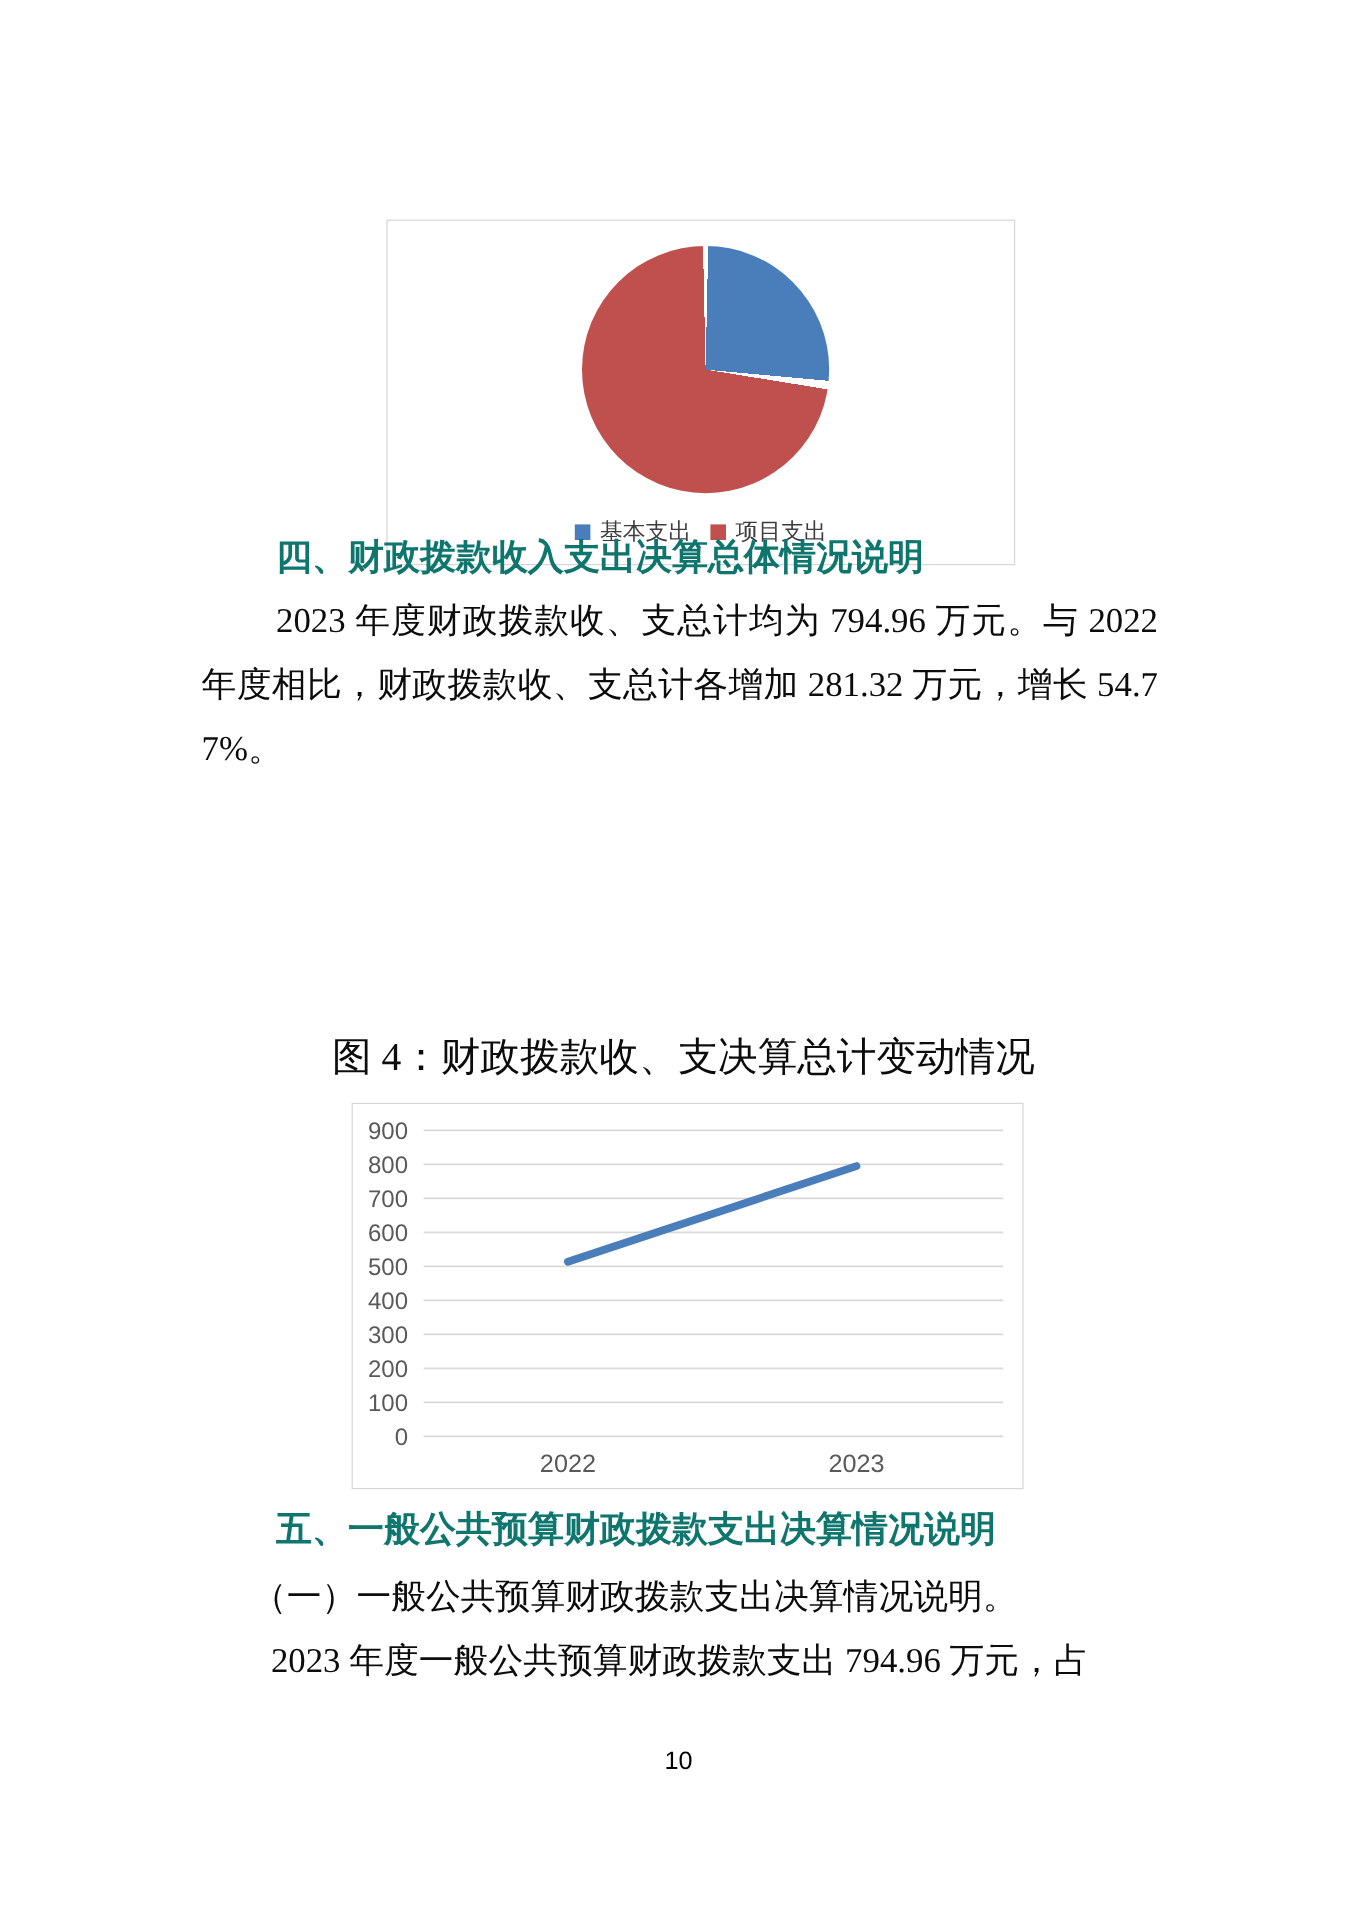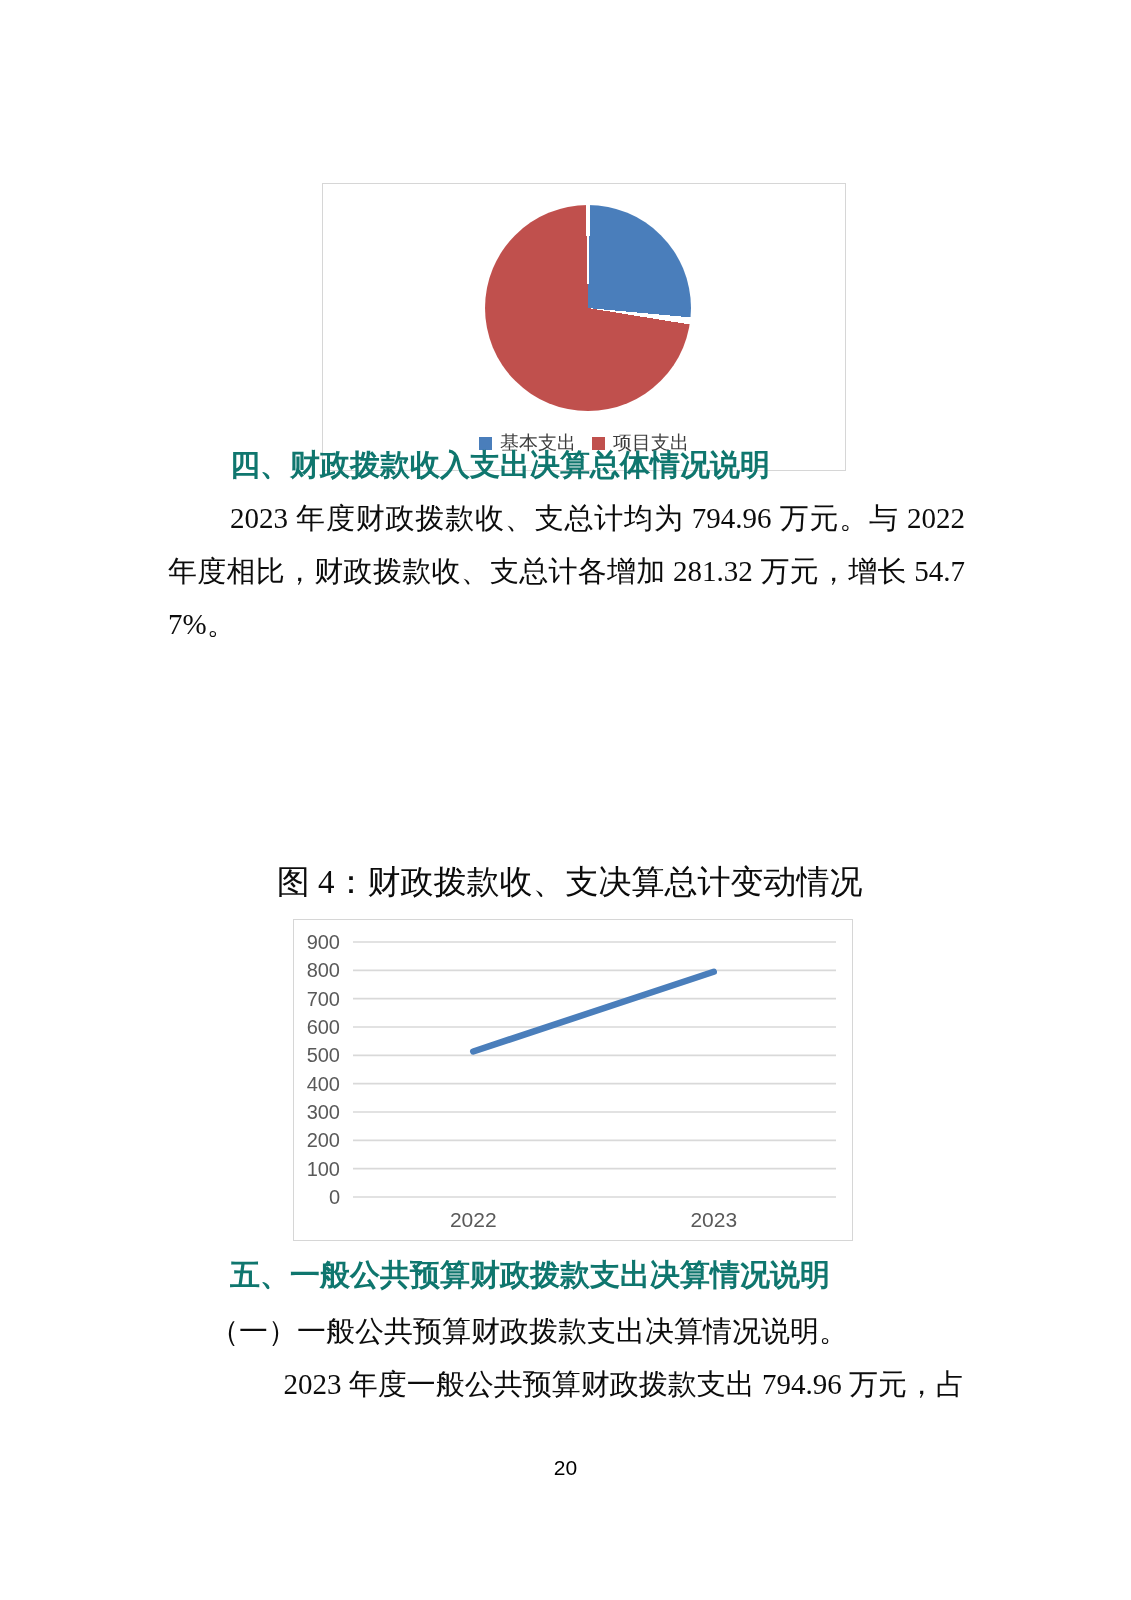--- a/index.html
+++ b/index.html
@@ -29,21 +29,21 @@
   #heading5{top:1257px;font-family:Liberation Serif, serif;}
 
   .body-p{
     position:absolute;left:168px;width:797px;margin:0;
     font-size:29px;line-height:53px;text-align:justify;word-break:break-all;
   }
   .indent{text-indent:62px;}
   #para1{top:492px;}
   #para2{top:651px;}
   #subhead51{top:1305px;text-indent:42px;text-align:left;}
-  #para3{top:1358px;text-align:right;}
+  #para3{top:1358px;text-align:center;}
 
   .fig-caption{
     position:absolute;top:862px;left:4px;width:1131px;margin:0;
     text-align:center;font-size:33px;line-height:40px;
   }
 
   .line-box{left:293px;top:919px;width:560px;height:322px;}
   .line-box svg{position:absolute;left:0;top:0;}
 
   .page-number{
@@ -104,14 +104,14 @@
         <polyline points="179.25,131.46866666666668 419.75,51.76133333333334" fill="none" stroke="#4A7EBB" stroke-width="6.5" stroke-linecap="round"></polyline>
       </svg>
   </figure>
 
   <h2 class="doc-heading" id="heading5">五、一般公共预算财政拨款支出决算情况说明</h2>
 
   <p class="body-p" id="subhead51">（一）一般公共预算财政拨款支出决算情况说明。</p>
 
   <p class="body-p" id="para3">2023 年度一般公共预算财政拨款支出 794.96 万元，占</p>
 
-  <div class="page-number">20</div>
+  <div class="page-number">10</div>
 </div>
 
 </body></html>

